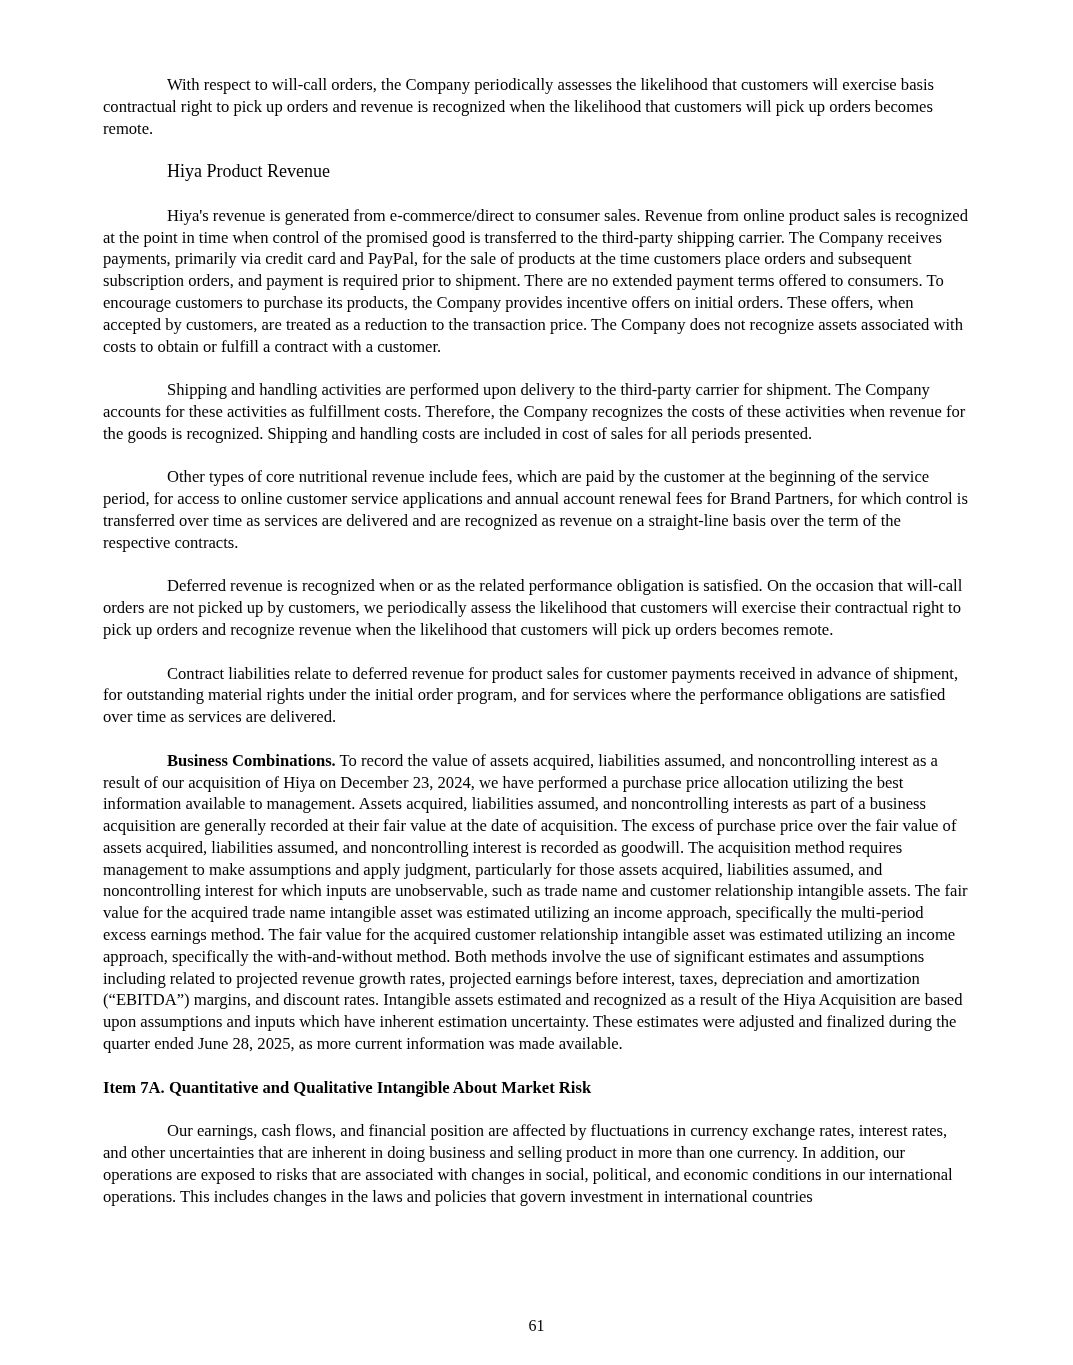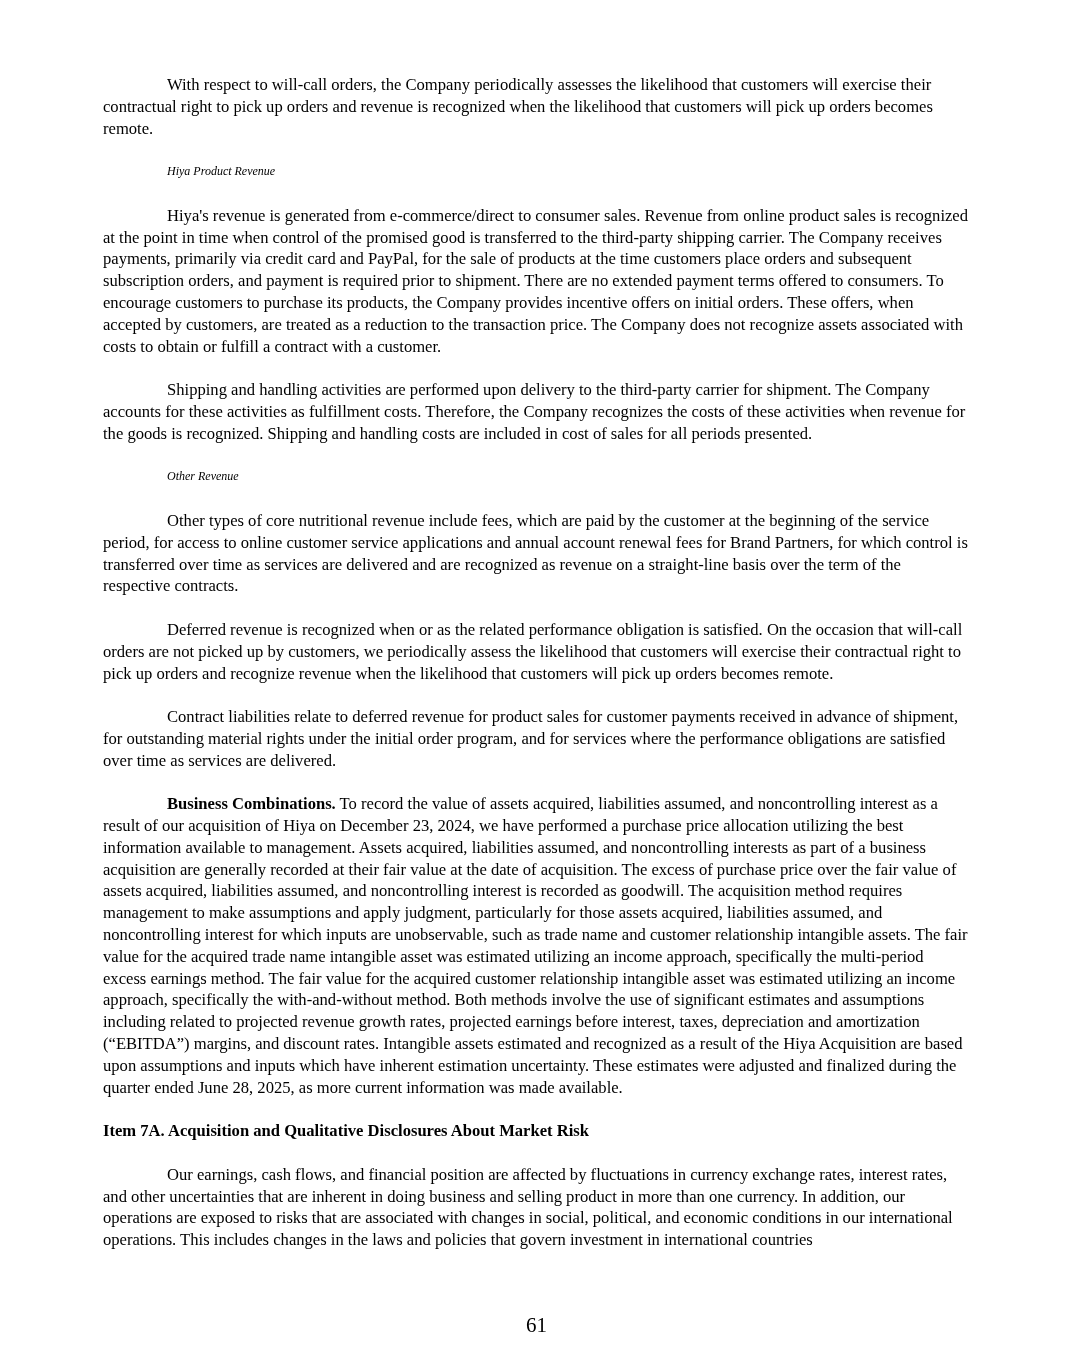--- a/index.html
+++ b/index.html
@@ -22,65 +22,63 @@
     padding: 74px 103px 0 103px;
     text-align: left;
   }
   .para {
     margin: 0 0 21.8px 0;
     text-indent: 64px;
   }
   .heading-italic {
     margin: 0 0 21.8px 0;
     text-indent: 64px;
-    font-style: italic;
     font-weight: normal;
-    font-size: 12px;
+    font-size: 18px;
   }
   .heading-bold {
     margin: 0 0 21.8px 0;
     text-indent: 0;
     font-weight: bold;
     font-size: 16.6px;
   }
   .lead-bold {
     font-weight: bold;
   }
   .footer {
     position: absolute;
     bottom: 28px;
     left: 0;
     width: 100%;
     text-align: center;
-    font-size: 21px;
+    font-size: 16px;
   }
 </style>
 </head>
 <body>
 
 <div class="page">
 
-  <p class="para">With respect to will-call orders, the Company periodically assesses the likelihood that customers will exercise their contractual right to pick up orders and revenue is recognized when the likelihood that customers will pick up orders becomes remote.</p>
+  <p class="para">With respect to will-call orders, the Company periodically assesses the likelihood that customers will exercise basis contractual right to pick up orders and revenue is recognized when the likelihood that customers will pick up orders becomes remote.</p>
 
   <p class="heading-italic">Hiya Product Revenue</p>
 
   <p class="para">Hiya's revenue is generated from e-commerce/direct to consumer sales. Revenue from online product sales is recognized at the point in time when control of the promised good is transferred to the third-party shipping carrier. The Company receives payments, primarily via credit card and PayPal, for the sale of products at the time customers place orders and subsequent subscription orders, and payment is required prior to shipment. There are no extended payment terms offered to consumers. To encourage customers to purchase its products, the Company provides incentive offers on initial orders. These offers, when accepted by customers, are treated as a reduction to the transaction price. The Company does not recognize assets associated with costs to obtain or fulfill a contract with a customer.</p>
 
 
   <p class="para">Shipping and handling activities are performed upon delivery to the third-party carrier for shipment. The Company accounts for these activities as fulfillment costs. Therefore, the Company recognizes the costs of these activities when revenue for the goods is recognized. Shipping and handling costs are included in cost of sales for all periods presented.</p>
 
-  <p class="heading-italic">Other Revenue</p>
 
   <p class="para">Other types of core nutritional revenue include fees, which are paid by the customer at the beginning of the service period, for access to online customer service applications and annual account renewal fees for Brand Partners, for which control is transferred over time as services are delivered and are recognized as revenue on a straight-line basis over the term of the respective contracts.</p>
 
   <p class="para">Deferred revenue is recognized when or as the related performance obligation is satisfied. On the occasion that will-call orders are not picked up by customers, we periodically assess the likelihood that customers will exercise their contractual right to pick up orders and recognize revenue when the likelihood that customers will pick up orders becomes remote.</p>
 
   <p class="para">Contract liabilities relate to deferred revenue for product sales for customer payments received in advance of shipment, for outstanding material rights under the initial order program, and for services where the performance obligations are satisfied over time as services are delivered.</p>
 
   <p class="para"><span class="lead-bold">Business Combinations.</span><span> To record the value of assets acquired, liabilities assumed, and noncontrolling interest as a result of our acquisition of Hiya on December 23, 2024, we have performed a purchase price allocation utilizing the best information available to management. Assets acquired, liabilities assumed, and noncontrolling interests as part of a business acquisition are generally recorded at their fair value at the date of acquisition. The excess of purchase price over the fair value of assets acquired, liabilities assumed, and noncontrolling interest is recorded as goodwill. The acquisition method requires management to make assumptions and apply judgment, particularly for those assets acquired, liabilities assumed, and noncontrolling interest for which inputs are unobservable, such as trade name and customer relationship intangible assets. The fair value for the acquired trade name intangible asset was estimated utilizing an income approach, specifically the multi-period excess earnings method. The fair value for the acquired customer relationship intangible asset was estimated utilizing an income approach, specifically the with-and-without method. Both methods involve the use of significant estimates and assumptions including related to projected revenue growth rates, projected earnings before interest, taxes, depreciation and amortization (“EBITDA”) margins, and discount rates. Intangible assets estimated and recognized as a result of the Hiya Acquisition are based upon assumptions and inputs which have inherent estimation uncertainty. These estimates were adjusted and finalized during the quarter ended June 28, 2025, as more current information was made available.</span></p>
 
-  <p class="heading-bold">Item 7A. Acquisition and Qualitative Disclosures About Market Risk</p>
+  <p class="heading-bold">Item 7A. Quantitative and Qualitative Intangible About Market Risk</p>
 
   <p class="para">Our earnings, cash flows, and financial position are affected by fluctuations in currency exchange rates, interest rates, and other uncertainties that are inherent in doing business and selling product in more than one currency. In addition, our operations are exposed to risks that are associated with changes in social, political, and economic conditions in our international operations. This includes changes in the laws and policies that govern investment in international countries</p>
 
 </div>
 
 <div class="footer">61</div>
 
 </body></html>

